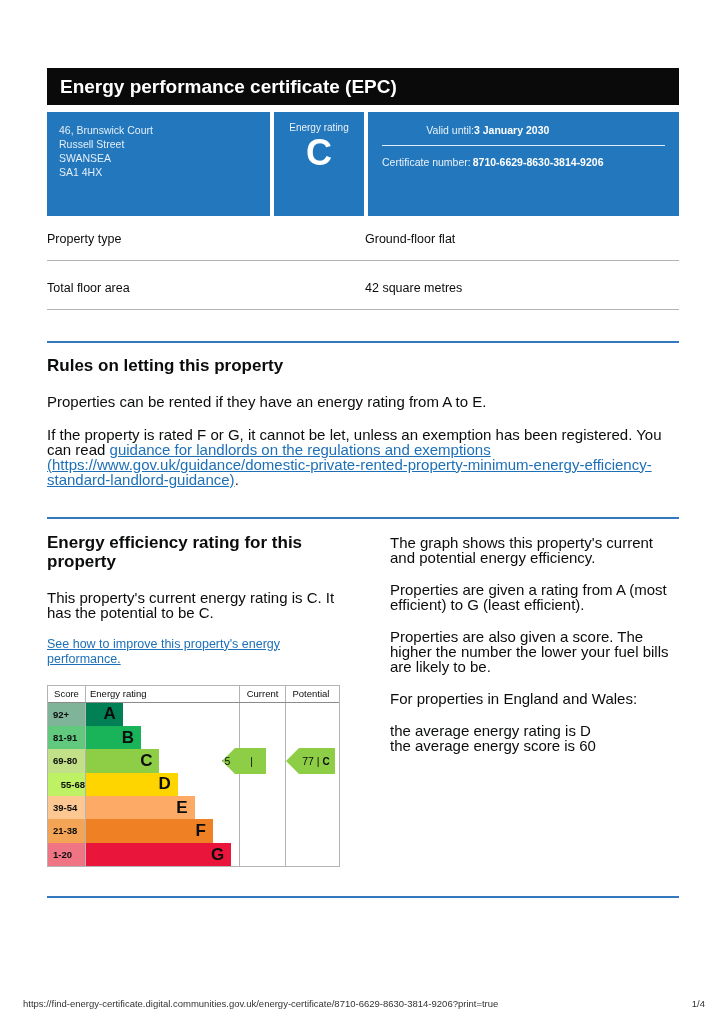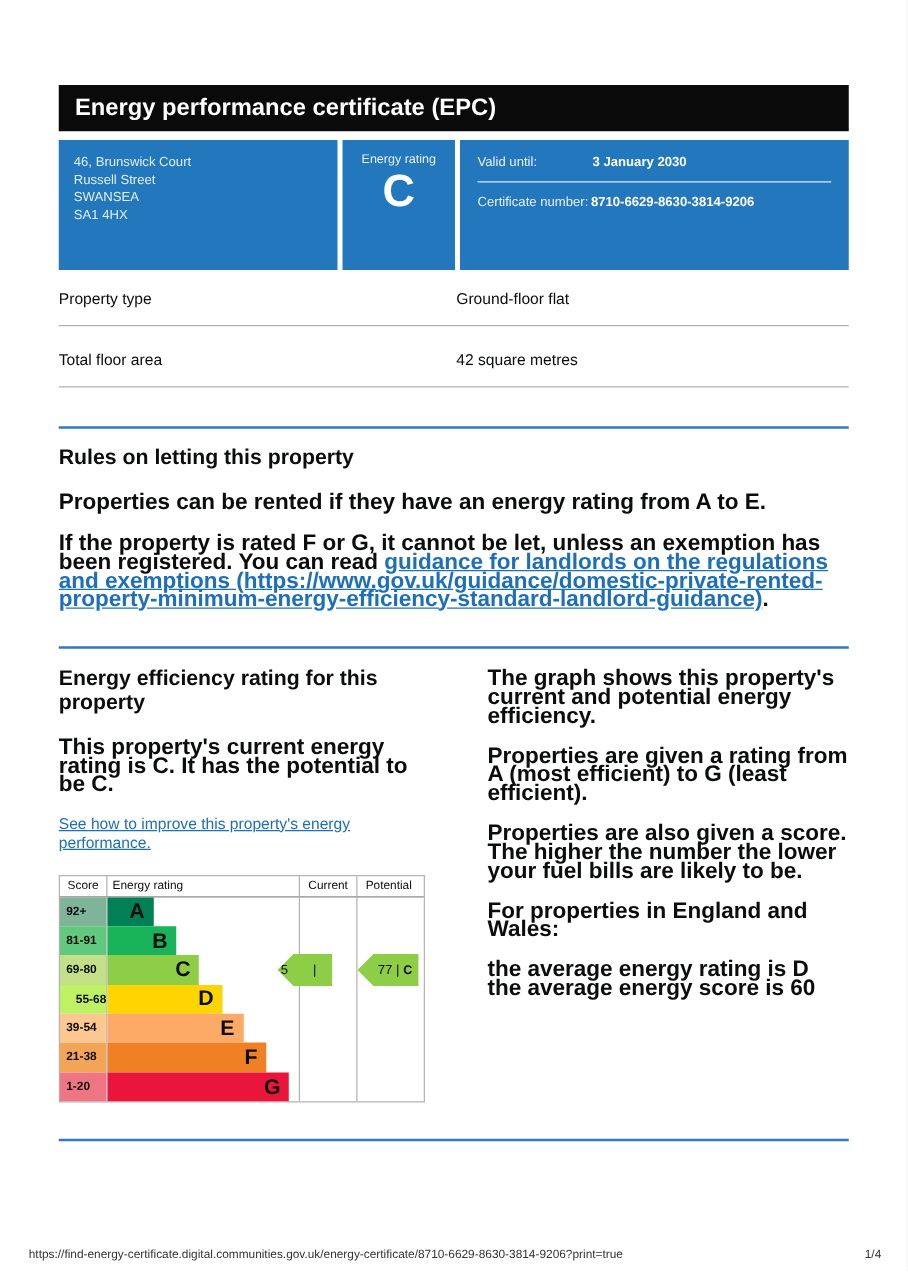--- a/index.html
+++ b/index.html
@@ -16,38 +16,38 @@
 
   .banner { background:#0a0a0a; color:#fff; height:37px; line-height:37px; font-size:19px; font-weight:bold; padding-left:13px; }
 
   .cert-head { display:flex; gap:4px; margin-top:7px; }
   .cert-box { color:#fff; height:104px; }
   .box-address { width:223px; padding:11px 12px; font-size:10.5px; line-height:14px; color:rgba(255,255,255,0.88); }
   .box-rating { width:90px; display:flex; flex-direction:column; align-items:center; padding-top:10px; }
   .box-rating .lbl { font-size:10px; color:rgba(255,255,255,0.9); }
   .box-rating .big { font-size:36px; font-weight:bold; line-height:40px; }
   .box-validity { flex:1; padding:12px 14px 0 14px; font-size:10.5px; }
-  .box-validity .row { display:flex; align-items:baseline; }
+  .box-validity .row { display:flex; align-items:baseline;text-align:right; }
   .box-validity .lab { width:92px; color:rgba(255,255,255,0.9); }
   .box-validity .lab2 { color:rgba(255,255,255,0.9); margin-right:2px; }
   .box-validity b { color:#fff; }
   .vrule { border:none; border-top:1px solid rgba(255,255,255,0.85); margin:9px 0 10px 0; }
 
   .sum-row { display:flex; border-bottom:1px solid #b1b4b6; font-size:12.5px; }
   .sum-row .k { width:318px; }
   .sum-row.r1 { padding:16px 0 14px 0; }
   .sum-row.r2 { padding:20px 0 14px 0; }
 
   .rule-blue { border:none; border-top:2px solid #3478be; }
   .hr1 { margin-top:31px; }
   .hr2 { margin-top:30px; }
   .hr3 { margin-top:29px; }
 
   h2.sect { font-size:17px; line-height:19.5px; font-weight:bold; margin-top:13px; }
-  .para { font-size:18px; line-height:15px; margin-top:18px;font-weight:bold; }
+  .para { font-size:15px; line-height:15px; margin-top:18px; }
   a.lnk { color:#1d70b8; text-decoration:underline; cursor:pointer; }
 
   .two-col { display:flex; margin-top:14px; }
   .col-left { width:343px; }
   .col-left h2 { margin-top:0; max-width:300px; }
   .col-left .para, .col-left .lnk-block { max-width:288px; }
   .lnk-block { display:block; font-size:12.5px; line-height:15px; margin-top:17px; }
   .col-right { flex:1; }
   .col-right .para:first-child { margin-top:2px; }
   .col-right .para { margin-top:17px; }

